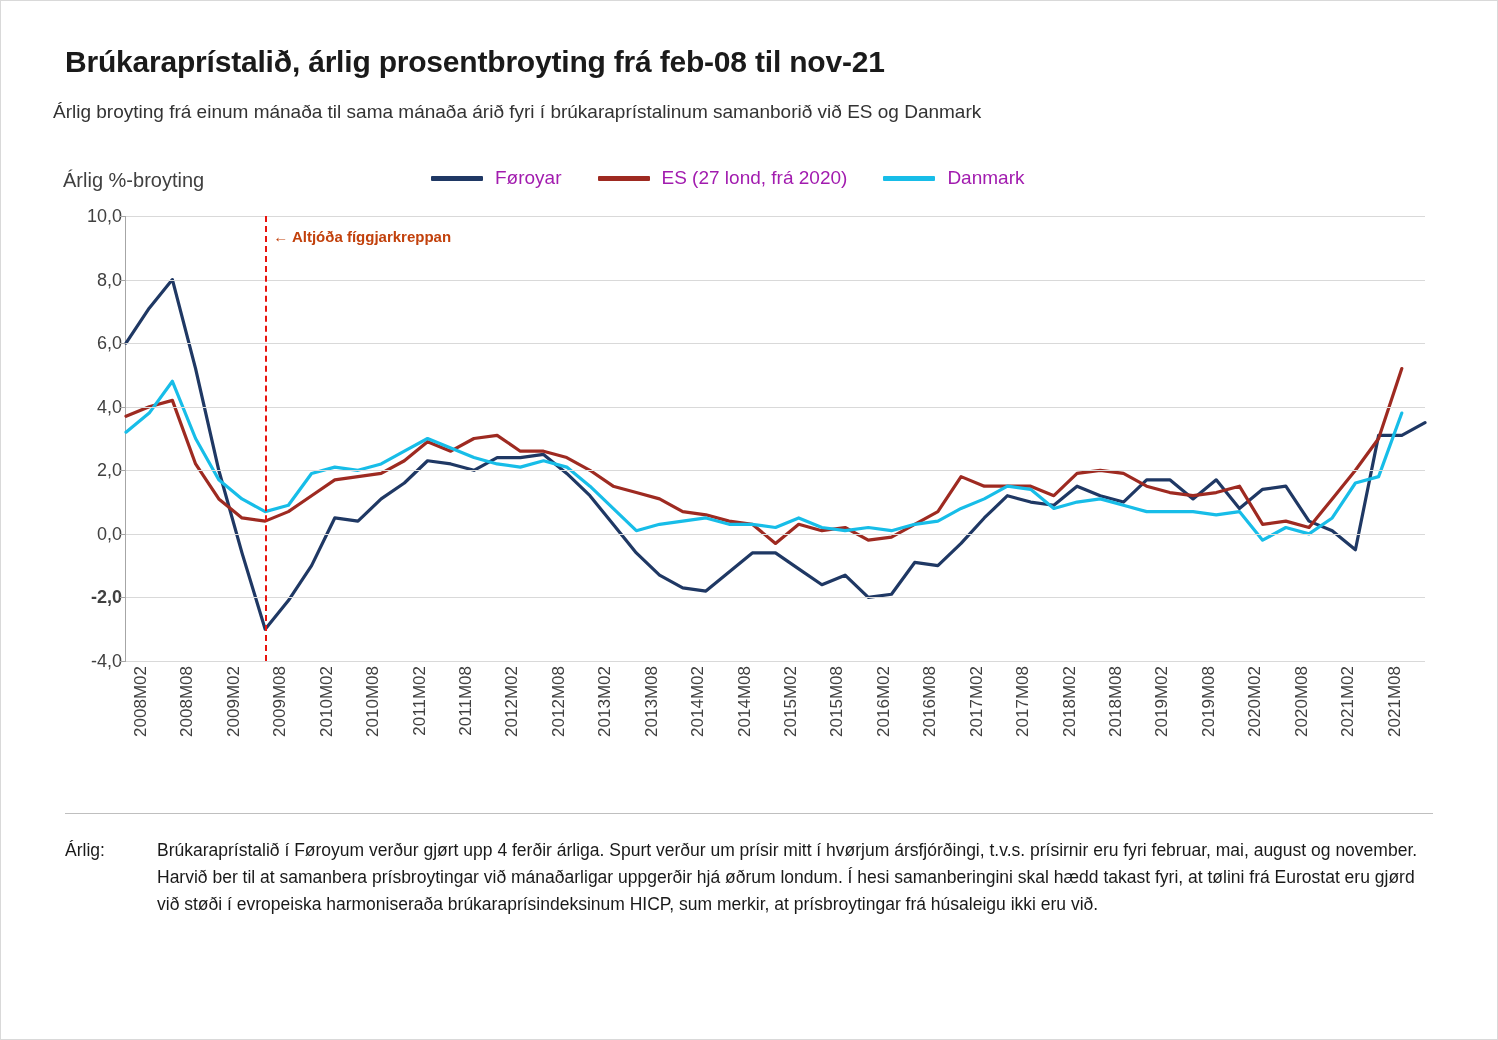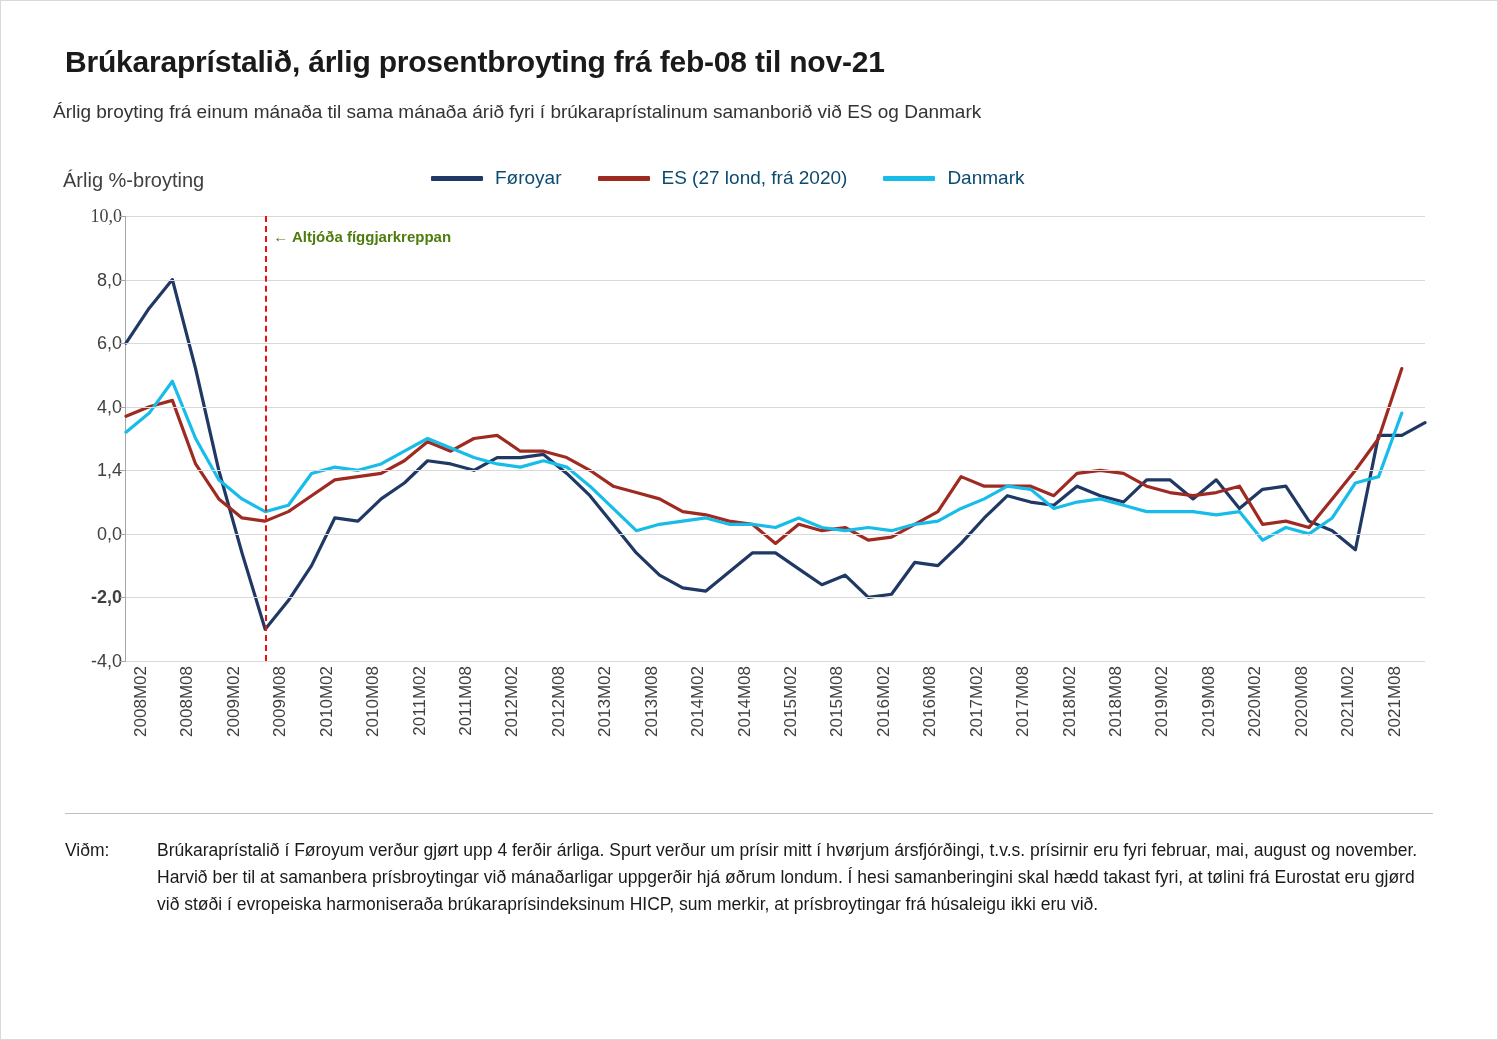--- a/index.html
+++ b/index.html
@@ -58,21 +58,21 @@
     gap: 12px;
   }
   .legend-swatch {
     display: block;
     width: 52px;
     height: 5px;
     border-radius: 1px;
   }
   .legend-label {
     font-size: 19px;
-    color: #0c4a6e;
+    color: #a21caf;
   }
   
   .plot-wrap {
     position: absolute;
     left: 64px;
     top: 215px;
     width: 1360px;
     height: 445px;
   }
   .plot-area {
@@ -114,21 +114,21 @@
     position: absolute;
     top: 0;
     bottom: 0;
     width: 0;
     border-left: 2px dashed #e8130e;
   }
   .event-label {
     position: absolute;
     font-size: 15px;
     font-weight: bold;
-    color: #4d7c0f;
+    color: #c2410c;
     white-space: nowrap;
   }
   
   .xlabels {
     position: absolute;
     left: 124px;
     top: 665px;
     width: 1300px;
     height: 120px;
   }
@@ -204,33 +204,33 @@
     <div class="gridline" style="top: 445px;"></div>
         <div class="ytick" style="top: 445px; left: -60px;">-4,0</div>
         <div style="position: absolute; left: -6px; top: 445px; width: 6px; height: 1px; background: rgb(166, 166, 166);"></div>
         <div class="gridline" style="top: 381.429px;"></div>
         <div class="ytick" style="top: 381.429px; left: -60px; font-weight: bold;">-2,0</div>
         <div style="position: absolute; left: -6px; top: 381.429px; width: 6px; height: 1px; background: rgb(166, 166, 166);"></div>
         <div class="gridline zero" style="top: 317.857px;"></div>
         <div class="ytick" style="top: 317.857px; left: -60px;">0,0</div>
         <div style="position: absolute; left: -6px; top: 317.857px; width: 6px; height: 1px; background: rgb(166, 166, 166);"></div>
         <div class="gridline" style="top: 254.286px;"></div>
-        <div class="ytick" style="top: 254.286px; left: -60px;">1,4</div>
+        <div class="ytick" style="top: 254.286px; left: -60px;">2,0</div>
         <div style="position: absolute; left: -6px; top: 254.286px; width: 6px; height: 1px; background: rgb(166, 166, 166);"></div>
         <div class="gridline" style="top: 190.714px;"></div>
         <div class="ytick" style="top: 190.714px; left: -60px;">4,0</div>
         <div style="position: absolute; left: -6px; top: 190.714px; width: 6px; height: 1px; background: rgb(166, 166, 166);"></div>
         <div class="gridline" style="top: 127.143px;"></div>
         <div class="ytick" style="top: 127.143px; left: -60px;">6,0</div>
         <div style="position: absolute; left: -6px; top: 127.143px; width: 6px; height: 1px; background: rgb(166, 166, 166);"></div>
         <div class="gridline" style="top: 63.5714px;"></div>
         <div class="ytick" style="top: 63.5714px; left: -60px;">8,0</div>
         <div style="position: absolute; left: -6px; top: 63.5714px; width: 6px; height: 1px; background: rgb(166, 166, 166);"></div>
         <div class="gridline" style="top: 0px;"></div>
-        <div class="ytick" style="top: 0px; left: -60px; font-family: Liberation Serif, serif;">10,0</div>
+        <div class="ytick" style="top: 0px; left: -60px;">10,0</div>
         <div style="position: absolute; left: -6px; top: 0px; width: 6px; height: 1px; background: rgb(166, 166, 166);"></div>
         <div class="event-line" style="left: 139.286px;"></div>
         <div class="event-label" style="top: 12px; left: 147.286px;">←  Altjóða fíggjarkreppan</div>
       </div>
   </div>
 
   <div class="xlabels" id="xlabels">
       <div class="xlabel" style="left: 6px;">2008M02</div>
       <div class="xlabel" style="left: 52.4286px;">2008M08</div>
       <div class="xlabel" style="left: 98.8571px;">2009M02</div>
@@ -258,18 +258,18 @@
       <div class="xlabel" style="left: 1120.29px;">2020M02</div>
       <div class="xlabel" style="left: 1166.71px;">2020M08</div>
       <div class="xlabel" style="left: 1213.14px;">2021M02</div>
       <div class="xlabel" style="left: 1259.57px;">2021M08</div>
     </div>
 
   <div class="sep" style="top:812px"></div>
 
   <div class="notes">
     <div class="note-row">
-      <div class="note-key">Viðm:</div>
+      <div class="note-key">Árlig:</div>
       <div class="note-val">Brúkaraprístalið í Føroyum verður gjørt upp 4 ferðir árliga. Spurt verður um prísir mitt í hvørjum ársfjórðingi, t.v.s. prísirnir eru fyri februar, mai, august og november. Harvið ber til at samanbera prísbroytingar við mánaðarligar uppgerðir hjá øðrum londum. Í hesi samanberingini skal hædd takast fyri, at tølini frá Eurostat eru gjørd við støði í evropeiska harmoniseraða brúkaraprísindeksinum HICP, sum merkir, at prísbroytingar frá húsaleigu ikki eru við.</div>
     </div>
   </div>
 
 </div>
 
 </body></html>

